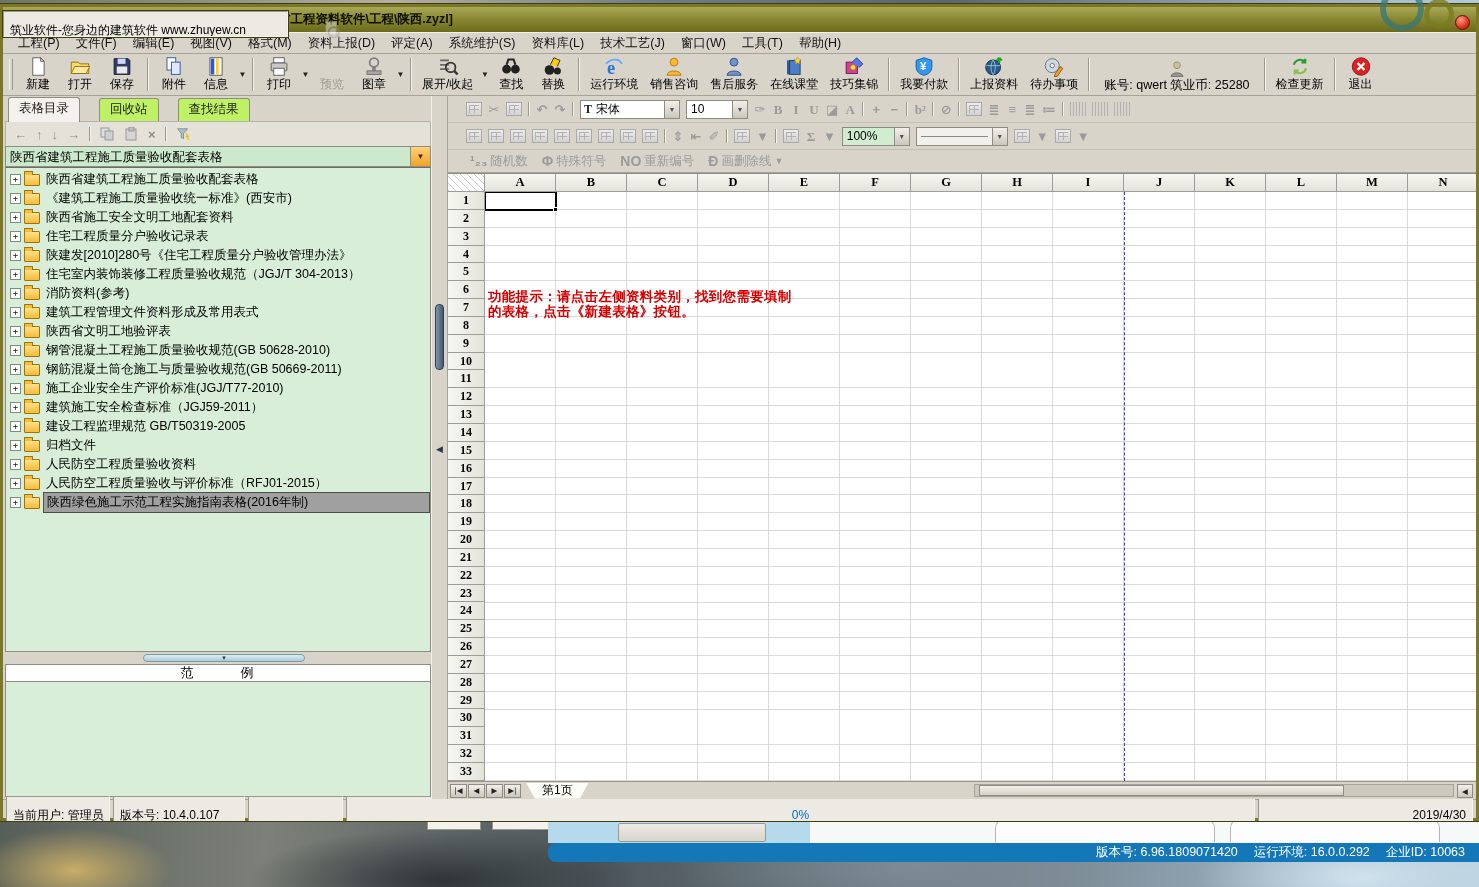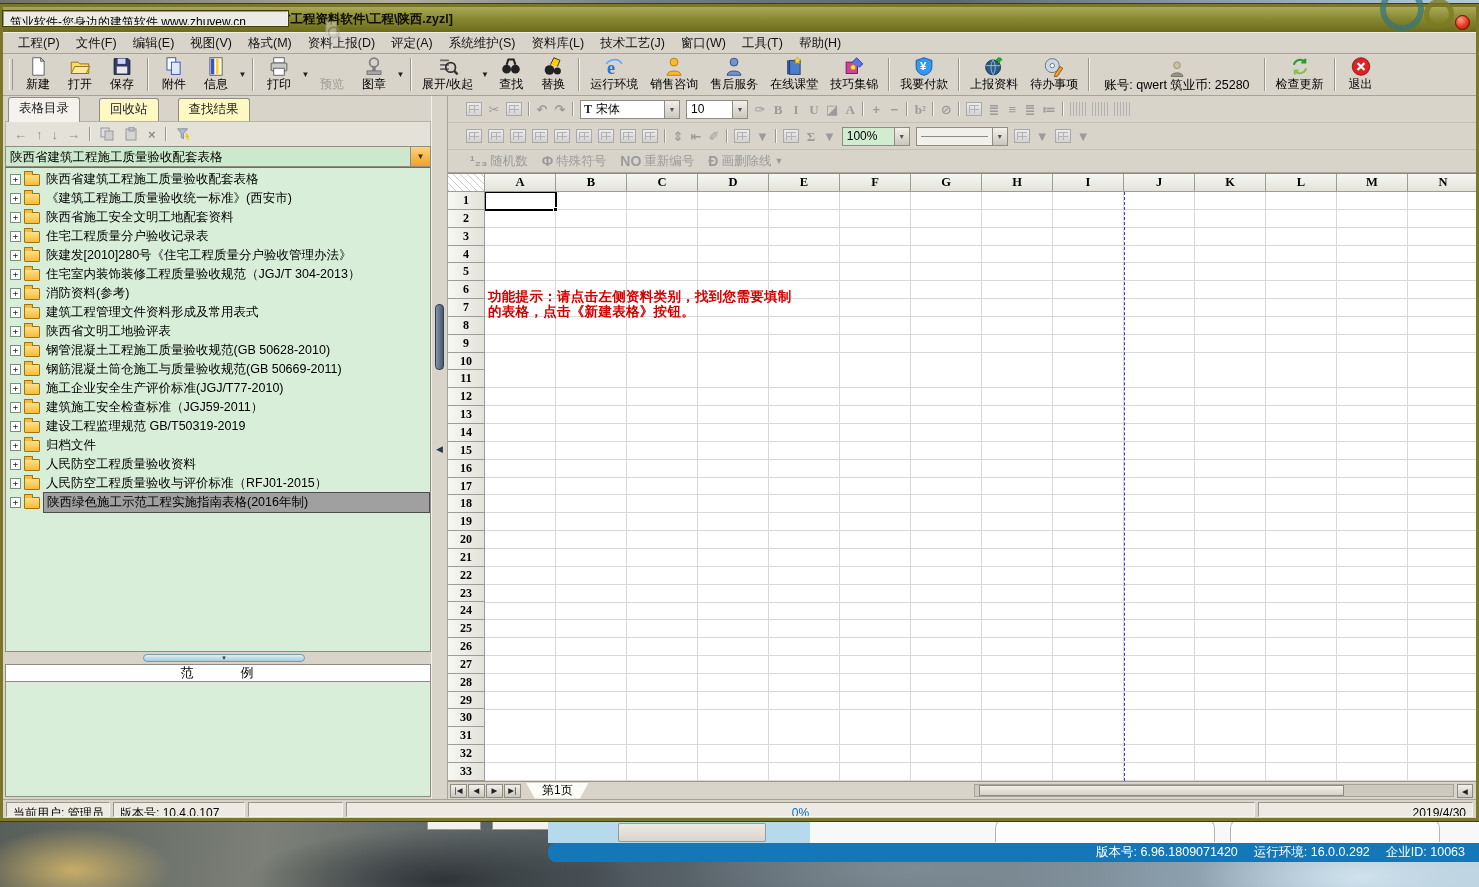--- a/index.html
+++ b/index.html
@@ -52,21 +52,21 @@
   .tdrop { width:11px; display:flex; align-items:center; justify-content:center; color:#222; font-size:8px; }
   .tsep { width:1px; margin:3px 4px; border-left:1px solid #9a978d; border-right:1px solid #f5f3ee; }
   .taccount { display:flex; flex-direction:column; align-items:center; justify-content:flex-end; padding:1px 10px 2px; }
   .taccount .tlabel { font-size:12.5px; color:#000; white-space:nowrap; line-height:14px; }
 
   .main { flex:1; display:flex; min-height:0; }
 
   
   .left-panel { width:428px; flex:none; display:flex; flex-direction:column; background:#d8d4ca; padding:2px 0 2px 2px; }
   .ltabs { height:23px; display:flex; align-items:flex-end; gap:19px; padding-left:3px; }
-  .ltab { border:1px solid #8f8c82; border-bottom:none; border-radius:3px 3px 0 0; padding:2px 10px 3px; font-size:12.5px; background:#fef9c3; color:#222; }
+  .ltab { border:1px solid #8f8c82; border-bottom:none; border-radius:3px 3px 0 0; padding:2px 10px 3px; font-size:12.5px; background:#bef264; color:#222; }
   .ltab.active { background:#f4f2ec; padding-bottom:5px; font-weight:normal; position:relative; top:1px; }
   .ltree-toolbar { height:25px; border:1px solid #b5b2a8; border-bottom:none; background:#e4e1d9; display:flex; align-items:center; gap:9px; padding:0 8px; }
   .ltt { color:#8f8d85; font-size:13px; font-weight:bold; line-height:1; }
   .ltt svg { width:15px; height:14px; display:block; }
   .lsep { width:1px; height:14px; border-left:1px solid #9a978d; border-right:1px solid #f5f3ee; }
   .lcombo { height:21px; display:flex; border:1px solid #8f8c82; background:#cde9cd; align-items:stretch; }
   .lcombo-text { flex:1; font-size:12.5px; color:#000; padding:2px 4px; white-space:nowrap; overflow:hidden; }
   .lcombo-btn { width:20px; background:linear-gradient(#ffd27a,#f0a228); border-left:1px solid #8f8c82; color:#40280a; font-size:8px; display:flex; align-items:center; justify-content:center; }
   .tree { flex:1; background:#d8eed8; border:1px solid #8f8c82; border-top-color:#6f6c62; overflow:hidden; padding:2px 0 0 4px; }
   .titem { display:flex; align-items:center; height:19px; gap:3px; white-space:nowrap; }
@@ -126,21 +126,21 @@
   
   .tabbar { height:18px; flex:none; background:#d8d4ca; border-top:1px solid #9a978d; position:relative; display:flex; align-items:center; padding-left:2px; gap:1px; }
   .navbtn { width:17px; height:14px; background:linear-gradient(#f2f0ea,#cac7bd); border:1px solid #8f8c82; font-size:7.5px; color:#222; display:flex; align-items:center; justify-content:center; font-family:"DejaVu Sans",sans-serif; }
   .sheettab { margin-left:4px; height:16px; padding:0 16px; background:#fdfdf8; clip-path:polygon(0 0,100% 0,86% 100%,14% 100%); font-size:12px; color:#000; line-height:15px; filter:drop-shadow(0 0 .6px #555); }
   .hscroll-track { position:absolute; left:526px; right:22px; top:2px; height:13px; background:#ccc9bf; border:1px solid #a7a399; }
   .hscroll-thumb { position:absolute; left:4px; top:0px; width:365px; height:11px; background:linear-gradient(#f2f0ea,#d4d1c7); border:1px solid #8f8c82; }
   .tab-rbtn { position:absolute; right:3px; top:2px; width:16px; height:14px; background:linear-gradient(#f2f0ea,#cac7bd); border:1px solid #8f8c82; font-size:7.5px; color:#222; display:flex; align-items:center; justify-content:center; }
 
   
   .statusbar { height:19px; flex:none; background:#d8d4ca; border-top:1px solid #a7a399; display:flex; align-items:center; gap:3px; padding:1px 3px; }
-  .seg { height:15px; background:#eceae3; border:1px solid; border-color:#9a978d #f5f3ee #f5f3ee #9a978d; font-size:12px; color:#000; padding:4px 6px; line-height:13px; white-space:nowrap; overflow:hidden; }
+  .seg { height:15px; background:#eceae3; border:1px solid; border-color:#9a978d #f5f3ee #f5f3ee #9a978d; font-size:12px; color:#000; padding:12px 6px; line-height:13px; white-space:nowrap; overflow:hidden; }
   .seg.app { width:285px; } .seg.user { width:104px;text-align:center; } .seg.ver { width:132px; } .seg.empty { width:95px; }
   .seg.progress { flex:1; text-align:center; color:#0b6bc2; }
   .seg.date { width:215px; text-align:right; }
 </style>
 </head>
 <body>
 
 <div class="photo-strip">
   <span class="frag frag1"></span>
   <span class="frag frag2"></span>
@@ -521,21 +521,21 @@
             <span class="tlabel2">施工企业安全生产评价标准(JGJ/T77-2010)</span>
           </div>
           <div class="titem">
             <span class="texp">+</span>
             <span class="tfold"></span>
             <span class="tlabel2">建筑施工安全检查标准（JGJ59-2011）</span>
           </div>
           <div class="titem">
             <span class="texp">+</span>
             <span class="tfold"></span>
-            <span class="tlabel2">建设工程监理规范 GB/T50319-2019</span>
+            <span class="tlabel2">建设工程监理规范 GB/T50319-2005</span>
           </div>
           <div class="titem">
             <span class="texp">+</span>
             <span class="tfold"></span>
             <span class="tlabel2">归档文件</span>
           </div>
           <div class="titem">
             <span class="texp">+</span>
             <span class="tfold"></span>
             <span class="tlabel2">人民防空工程质量验收资料</span>

